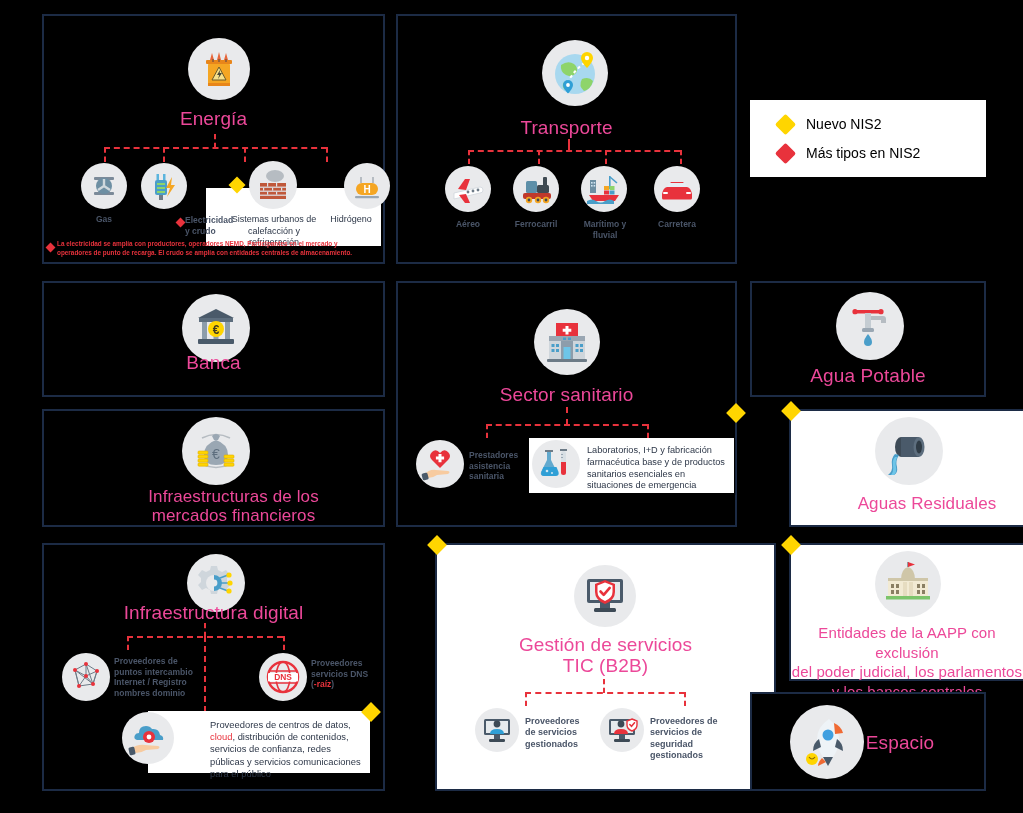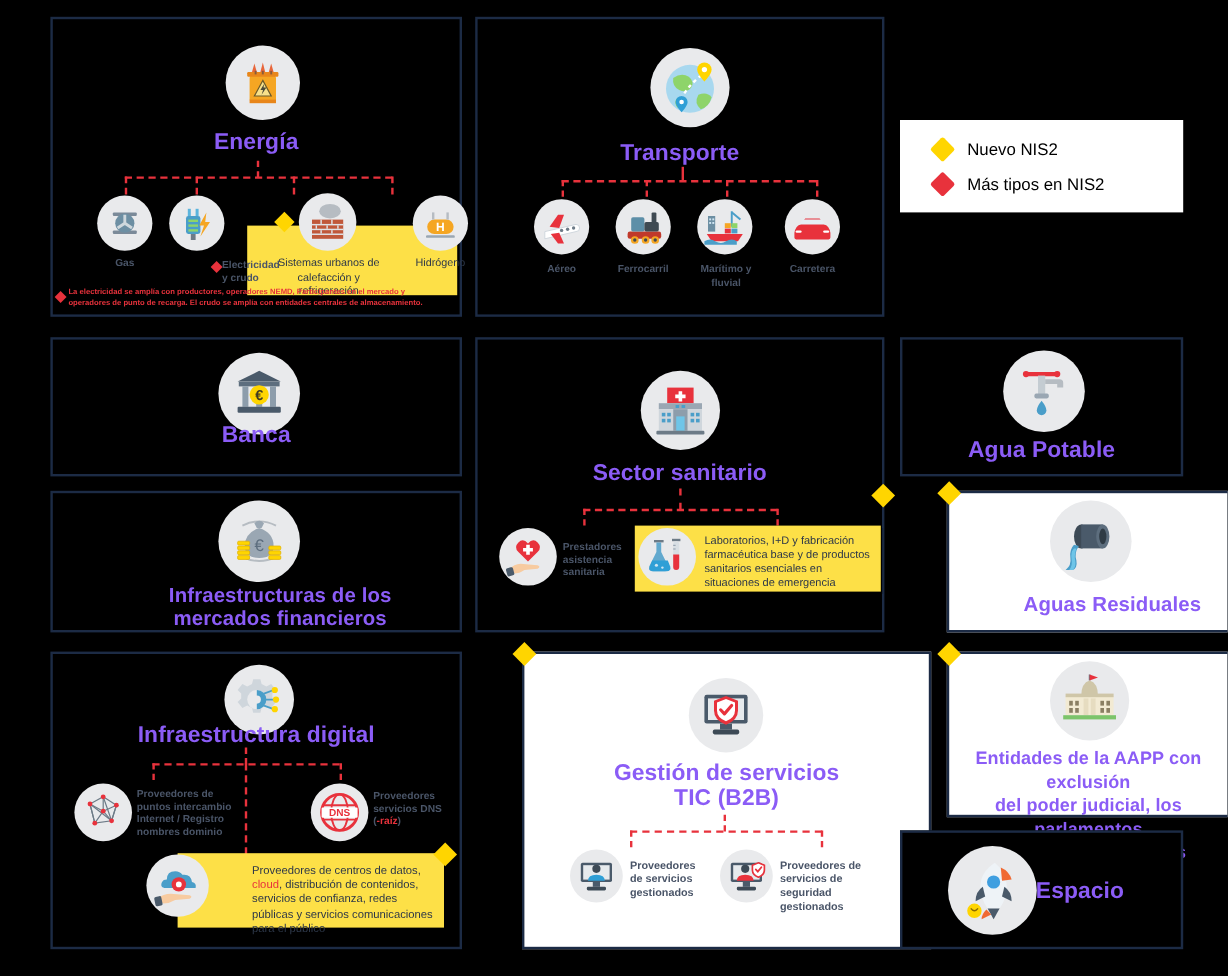--- a/index.html
+++ b/index.html
@@ -11,41 +11,41 @@
   .canvas{position:absolute;inset:0;}
   
   .panel{
     position:absolute;background:#000;border:2px solid #1c2b45;
     box-sizing:border-box;
   }
   .panel.white{background:#ffffff;border-color:#1c2b45;margin-left:39px;}
   
   .title{
     position:absolute;width:100%;text-align:center;
-    color:#8b5cf6;font-weight:bold;line-height:1.12;
+    color:#ec4899;font-weight:normal;line-height:1.12;
     letter-spacing:.1px;
   }
   .title.big{font-size:19px;}
   .title.mid{font-size:17px;padding-left:20px;}
   .title.sm{font-size:15px;}
   
   .icon-circle{
     position:absolute;border-radius:50%;background:#e9eaec;
     display:flex;align-items:center;justify-content:center;
   }
   .icon-circle svg{display:block;}
   
   .sublabel{
     position:absolute;color:#4a5568;font-size:8.5px;line-height:1.25;
     text-align:center;font-weight:bold;
   }
   .sublabel.left{text-align:left;}
   
   .callout{
-    position:absolute;background:#fde047;box-sizing:border-box;
+    position:absolute;background:#ffffff;box-sizing:border-box;
     color:#2d3748;font-size:10px;line-height:1.3;
     box-shadow:2px 2px 0 rgba(0,0,0,.18);
   }
   .callout .pad{padding:8px 10px;}
   .red{color:#e8323c;}
   
   .dash-h{position:absolute;border-top:2px dashed #e8323c;}
   .dash-v{position:absolute;border-left:2px dashed #e8323c;}
   
   .diamond{position:absolute;transform:rotate(45deg);}
@@ -150,21 +150,21 @@
 
     <div class="icon-circle" style="left:300px;top:147px;width:46px;height:46px;">
       <svg width="34" height="34" viewBox="0 0 34 34">
         <rect x="6" y="14" width="22" height="12" rx="6" fill="#f5a623"></rect>
         <text x="17" y="23.5" font-family="Liberation Sans, sans-serif" font-size="10" font-weight="bold" fill="#ffffff" text-anchor="middle">H</text>
         <rect x="10" y="8" width="2" height="6" fill="#b6bcc2"></rect>
         <rect x="22" y="8" width="2" height="6" fill="#b6bcc2"></rect>
         <rect x="5" y="27" width="24" height="2.2" rx="1" fill="#9aa7b3"></rect>
       </svg>
     </div>
-    <div class="sublabel" style="left:292px;top:198px;width:62px;font-size:9px;color:#2d3748;font-weight:normal;">Hidrógeno</div>
+    <div class="sublabel" style="left:276px;top:198px;width:62px;font-size:9px;color:#2d3748;font-weight:normal;">Hidrógeno</div>
 
     <div class="diamond r" style="left:3px;top:228px;width:7px;height:7px;"></div>
     <div class="footnote" style="left:13px;top:224px;width:326px;">
       <span>La electricidad se amplía con productores, operadores NEMD, Participantes en el mercado y</span><br>
       <span>operadores de punto de recarga.  El crudo se amplía con entidades centrales de almacenamiento.</span>
     </div>
   </div>
 
   <div class="panel" style="left:396px;top:14px;width:341px;height:250px;">
     <div class="icon-circle" style="left:144px;top:24px;width:66px;height:66px;">

